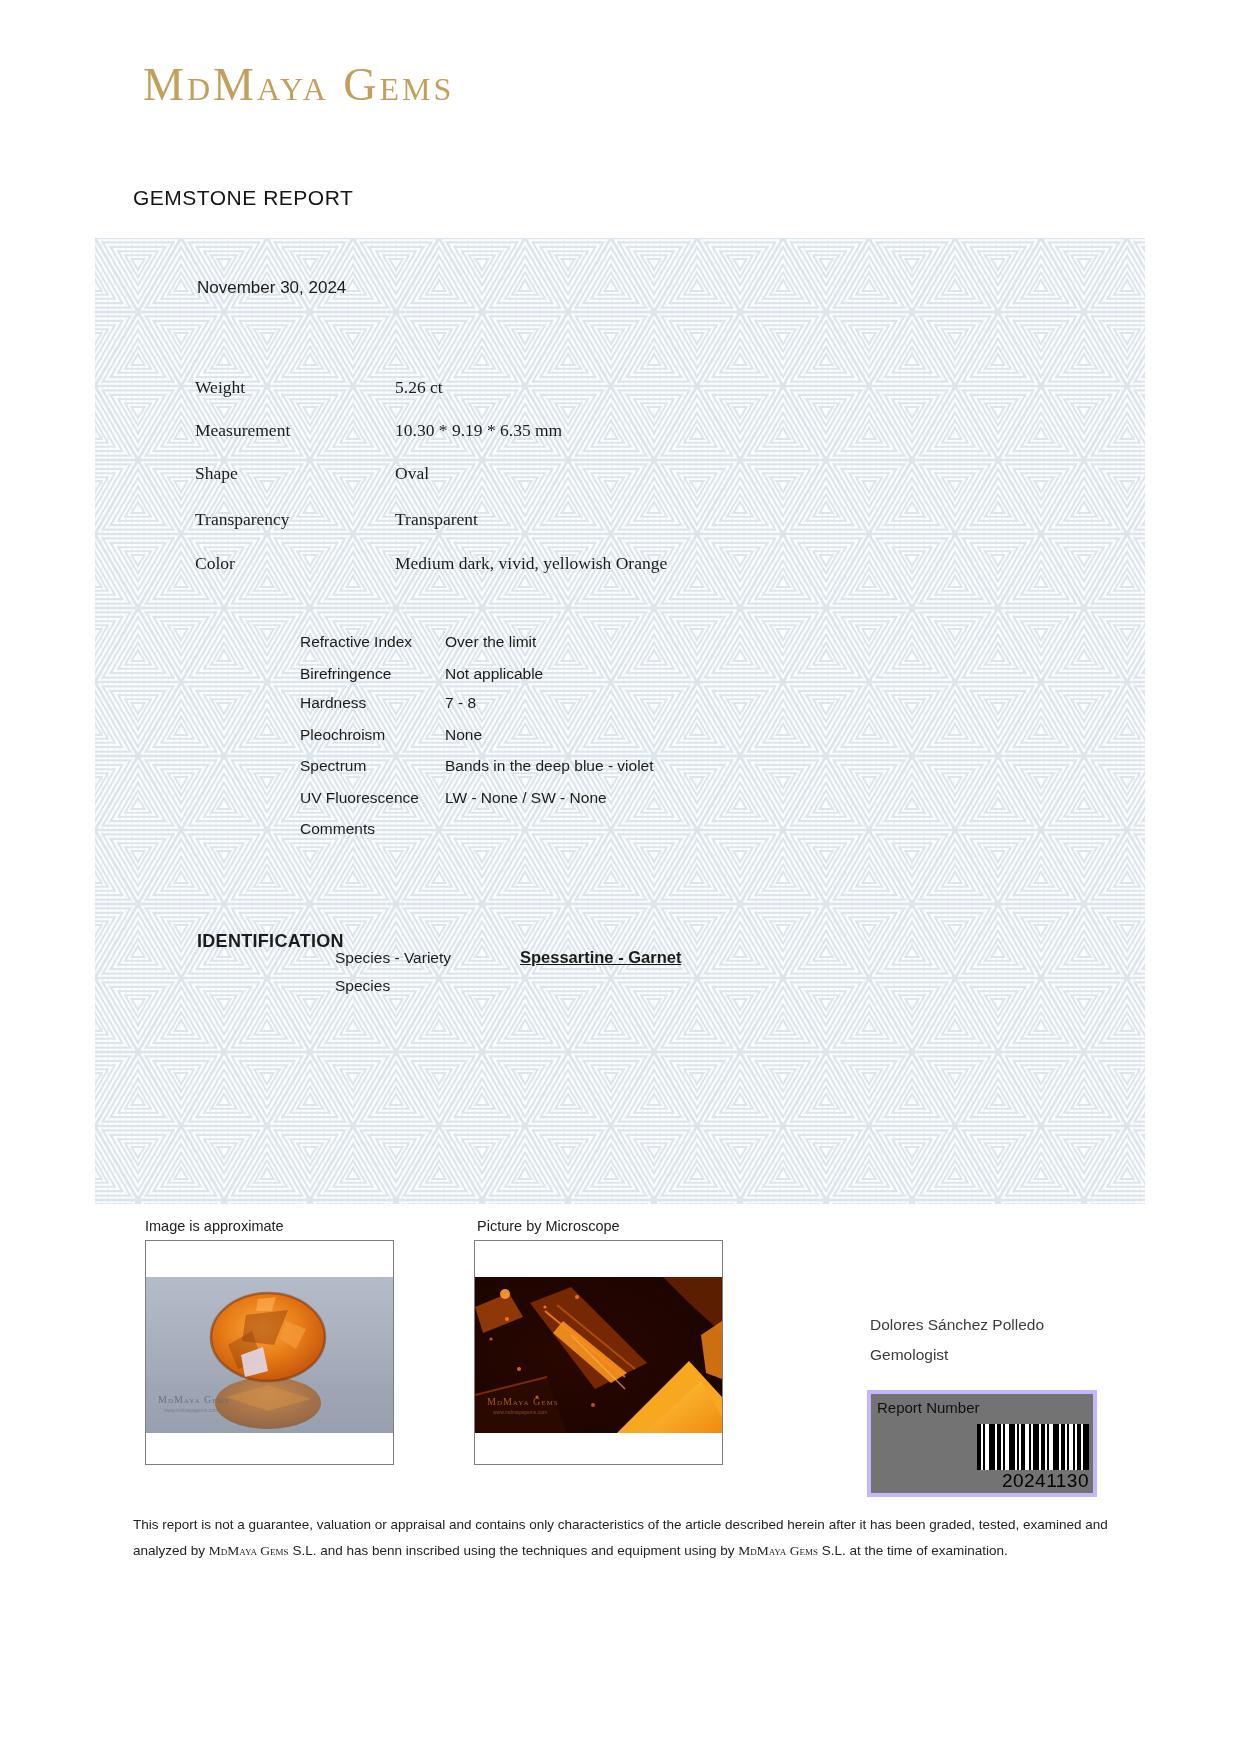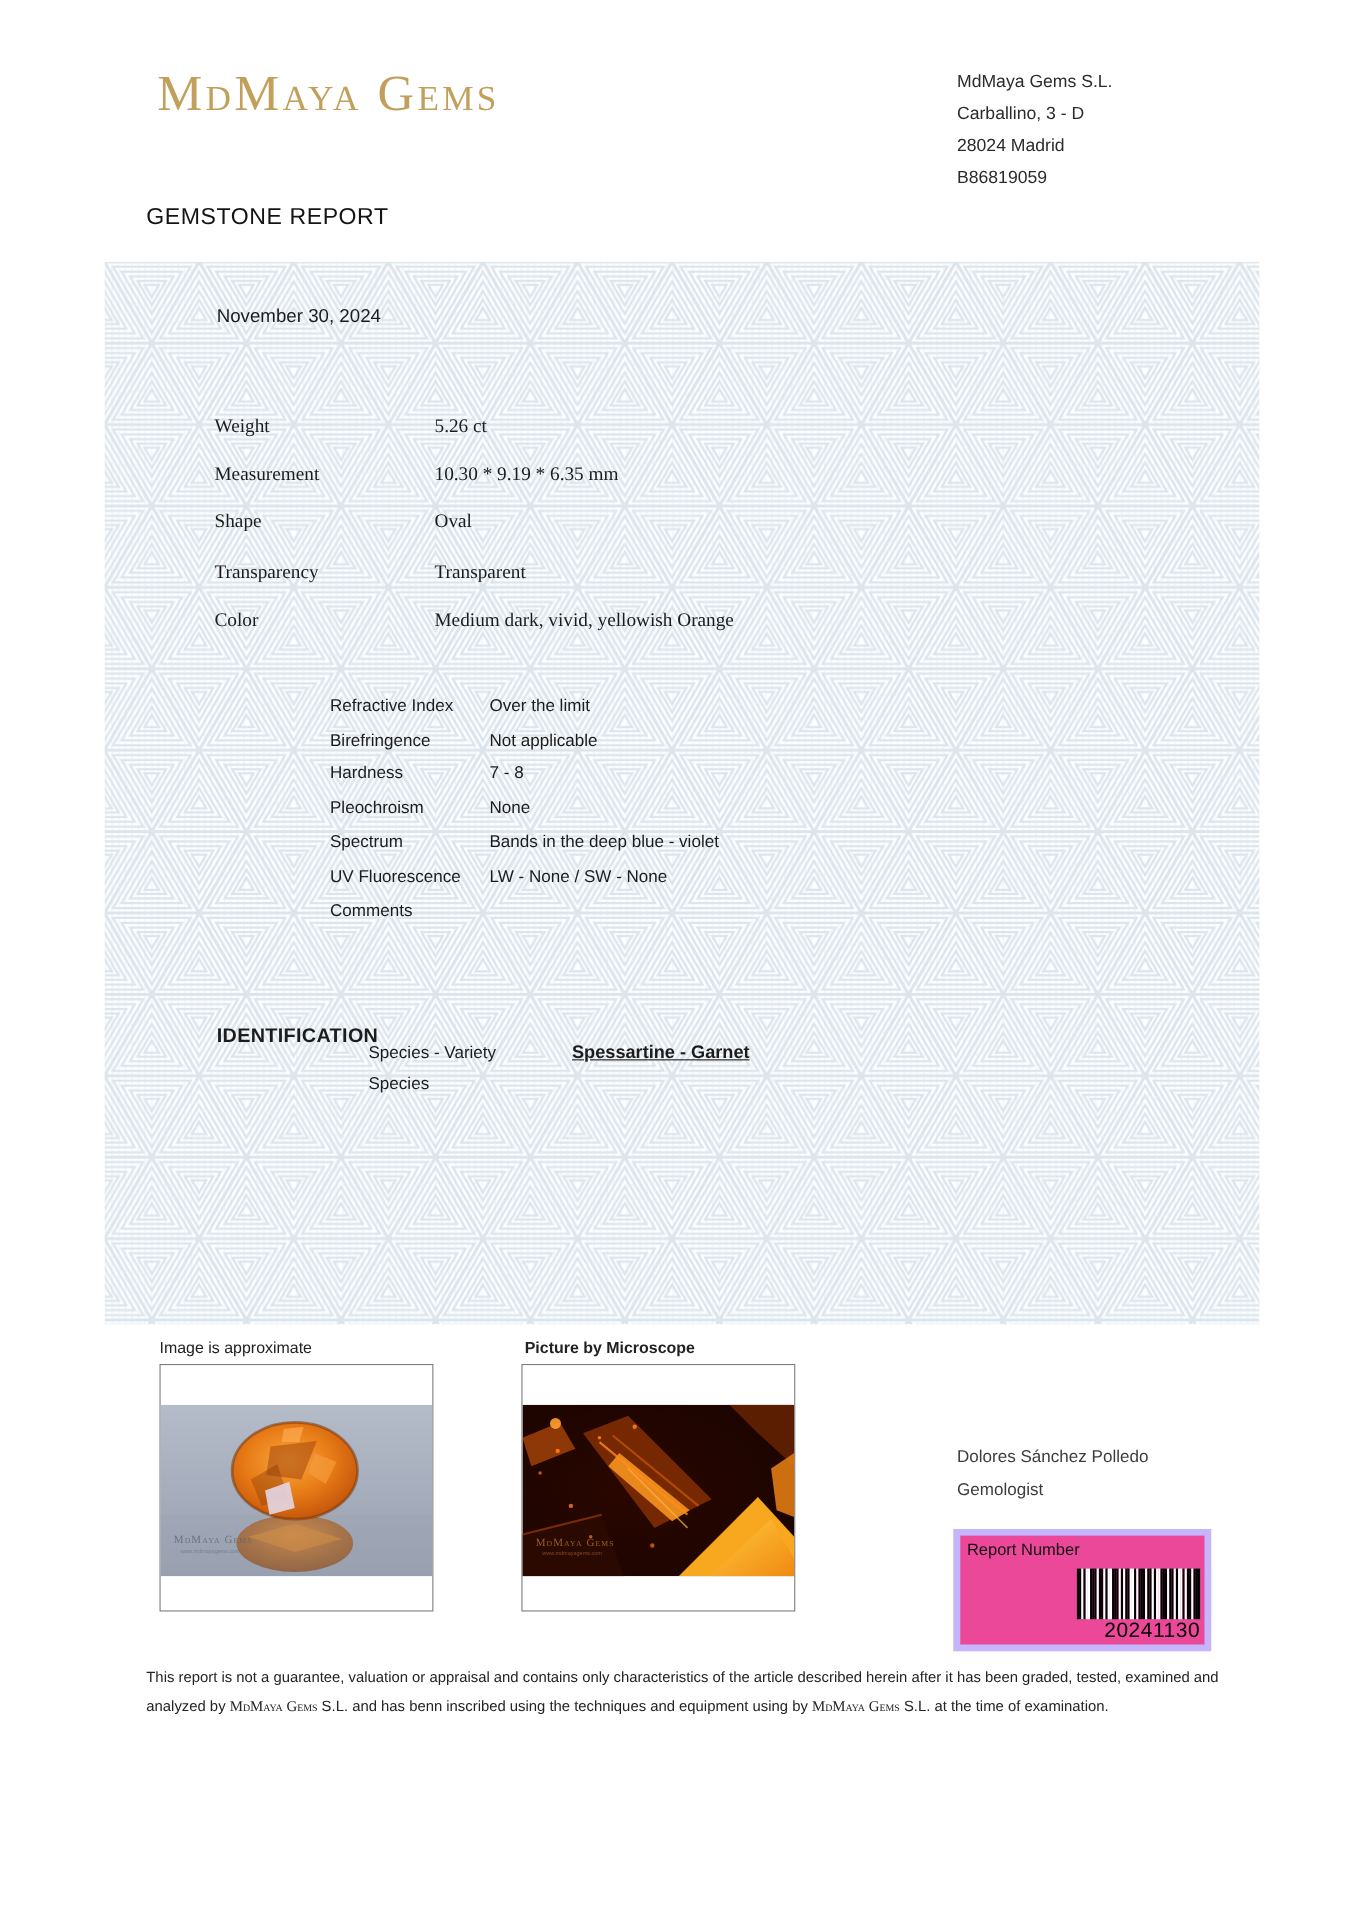--- a/index.html
+++ b/index.html
@@ -23,54 +23,48 @@
   .g1row{position:absolute;left:100px;font-size:17.5px;white-space:nowrap;font-family:Liberation Serif, serif;}
   .g1row .lbl{display:inline-block;width:200px;}
   .g2row{position:absolute;left:205px;font-size:15.5px;white-space:nowrap;}
   .g2row .lbl{display:inline-block;width:145px;}
   .ident-heading{position:absolute;left:102px;top:650px;font-size:18px;font-weight:bold;letter-spacing:.3px;margin-top:43px;}
   .idrow{position:absolute;left:240px;font-size:15.5px;white-space:nowrap;text-decoration:underline;}
   .idrow .lbl{display:inline-block;width:185px;}
   .idrow .val.strong{font-weight:bold;font-size:16.5px;}
 
   .caption{position:absolute;top:1218px;font-size:14.5px;color:#222;}
-  .cap-gem{left:145px;} .cap-micro{left:477px;font-weight:bold;}
+  .cap-gem{left:145px;} .cap-micro{left:477px;}
 
   .photo-box{position:absolute;top:1240px;width:247px;height:223px;border:1px solid #7d7d7d;background:#ffffff;}
   .box-gem{left:145px;} .box-micro{left:474px;}
   .photo{position:absolute;left:0;top:36px;width:247px;height:156px;}
   .photo svg{display:block;}
 
   .sig-name{position:absolute;left:870px;top:1316px;font-size:15.5px;color:#3c3c3c;}
   .sig-title{position:absolute;left:870px;top:1346px;font-size:15.5px;color:#3c3c3c;}
 
-  .repbox{position:absolute;left:867px;top:1390px;width:222px;height:99px;border:6px solid #c4b5fd;background:#ec4899;}
+  .repbox{position:absolute;left:867px;top:1390px;width:222px;height:99px;border:4px solid #c4b5fd;background:#737373;}
   .repbox .rlabel{position:absolute;left:6px;top:5px;font-size:15px;color:#111;}
   .barcode{position:absolute;right:4px;top:30px;height:46px;display:flex;align-items:stretch;}
   .barcode i{display:block;height:100%;}
   .rnumber{position:absolute;right:4px;top:76px;font-size:19px;color:#000;letter-spacing:.5px;}
 
   .disclaimer{position:absolute;left:133px;top:1512px;width:995px;font-size:13.5px;line-height:26px;color:#232323;}
   .sc{font-family:"Liberation Serif",serif;font-variant:small-caps;}
 
   .wm{font-family:"Liberation Serif",serif;font-variant:small-caps;}
 </style>
 </head>
 <body>
 
 <div class="page">
 
   <div class="brand-logo">MdMaya Gems</div>
 
-  <div class="company-info">
-    <div>MdMaya Gems S.L.</div>
-    <div>Carballino, 3 - D</div>
-    <div>28024 Madrid</div>
-    <div>B86819059</div>
-  </div>
 
   <div class="doc-title">GEMSTONE REPORT</div>
 
   <div class="panel">
     <svg class="bg" width="1050" height="966" aria-hidden="true">
       <defs>
         <pattern id="vstripe" width="6" height="6" patternUnits="userSpaceOnUse">
           <rect x="0" y="0" width="2" height="6" fill="#edf2f6"></rect>
         </pattern>
         <pattern id="tripat" width="86" height="148" patternUnits="userSpaceOnUse">

